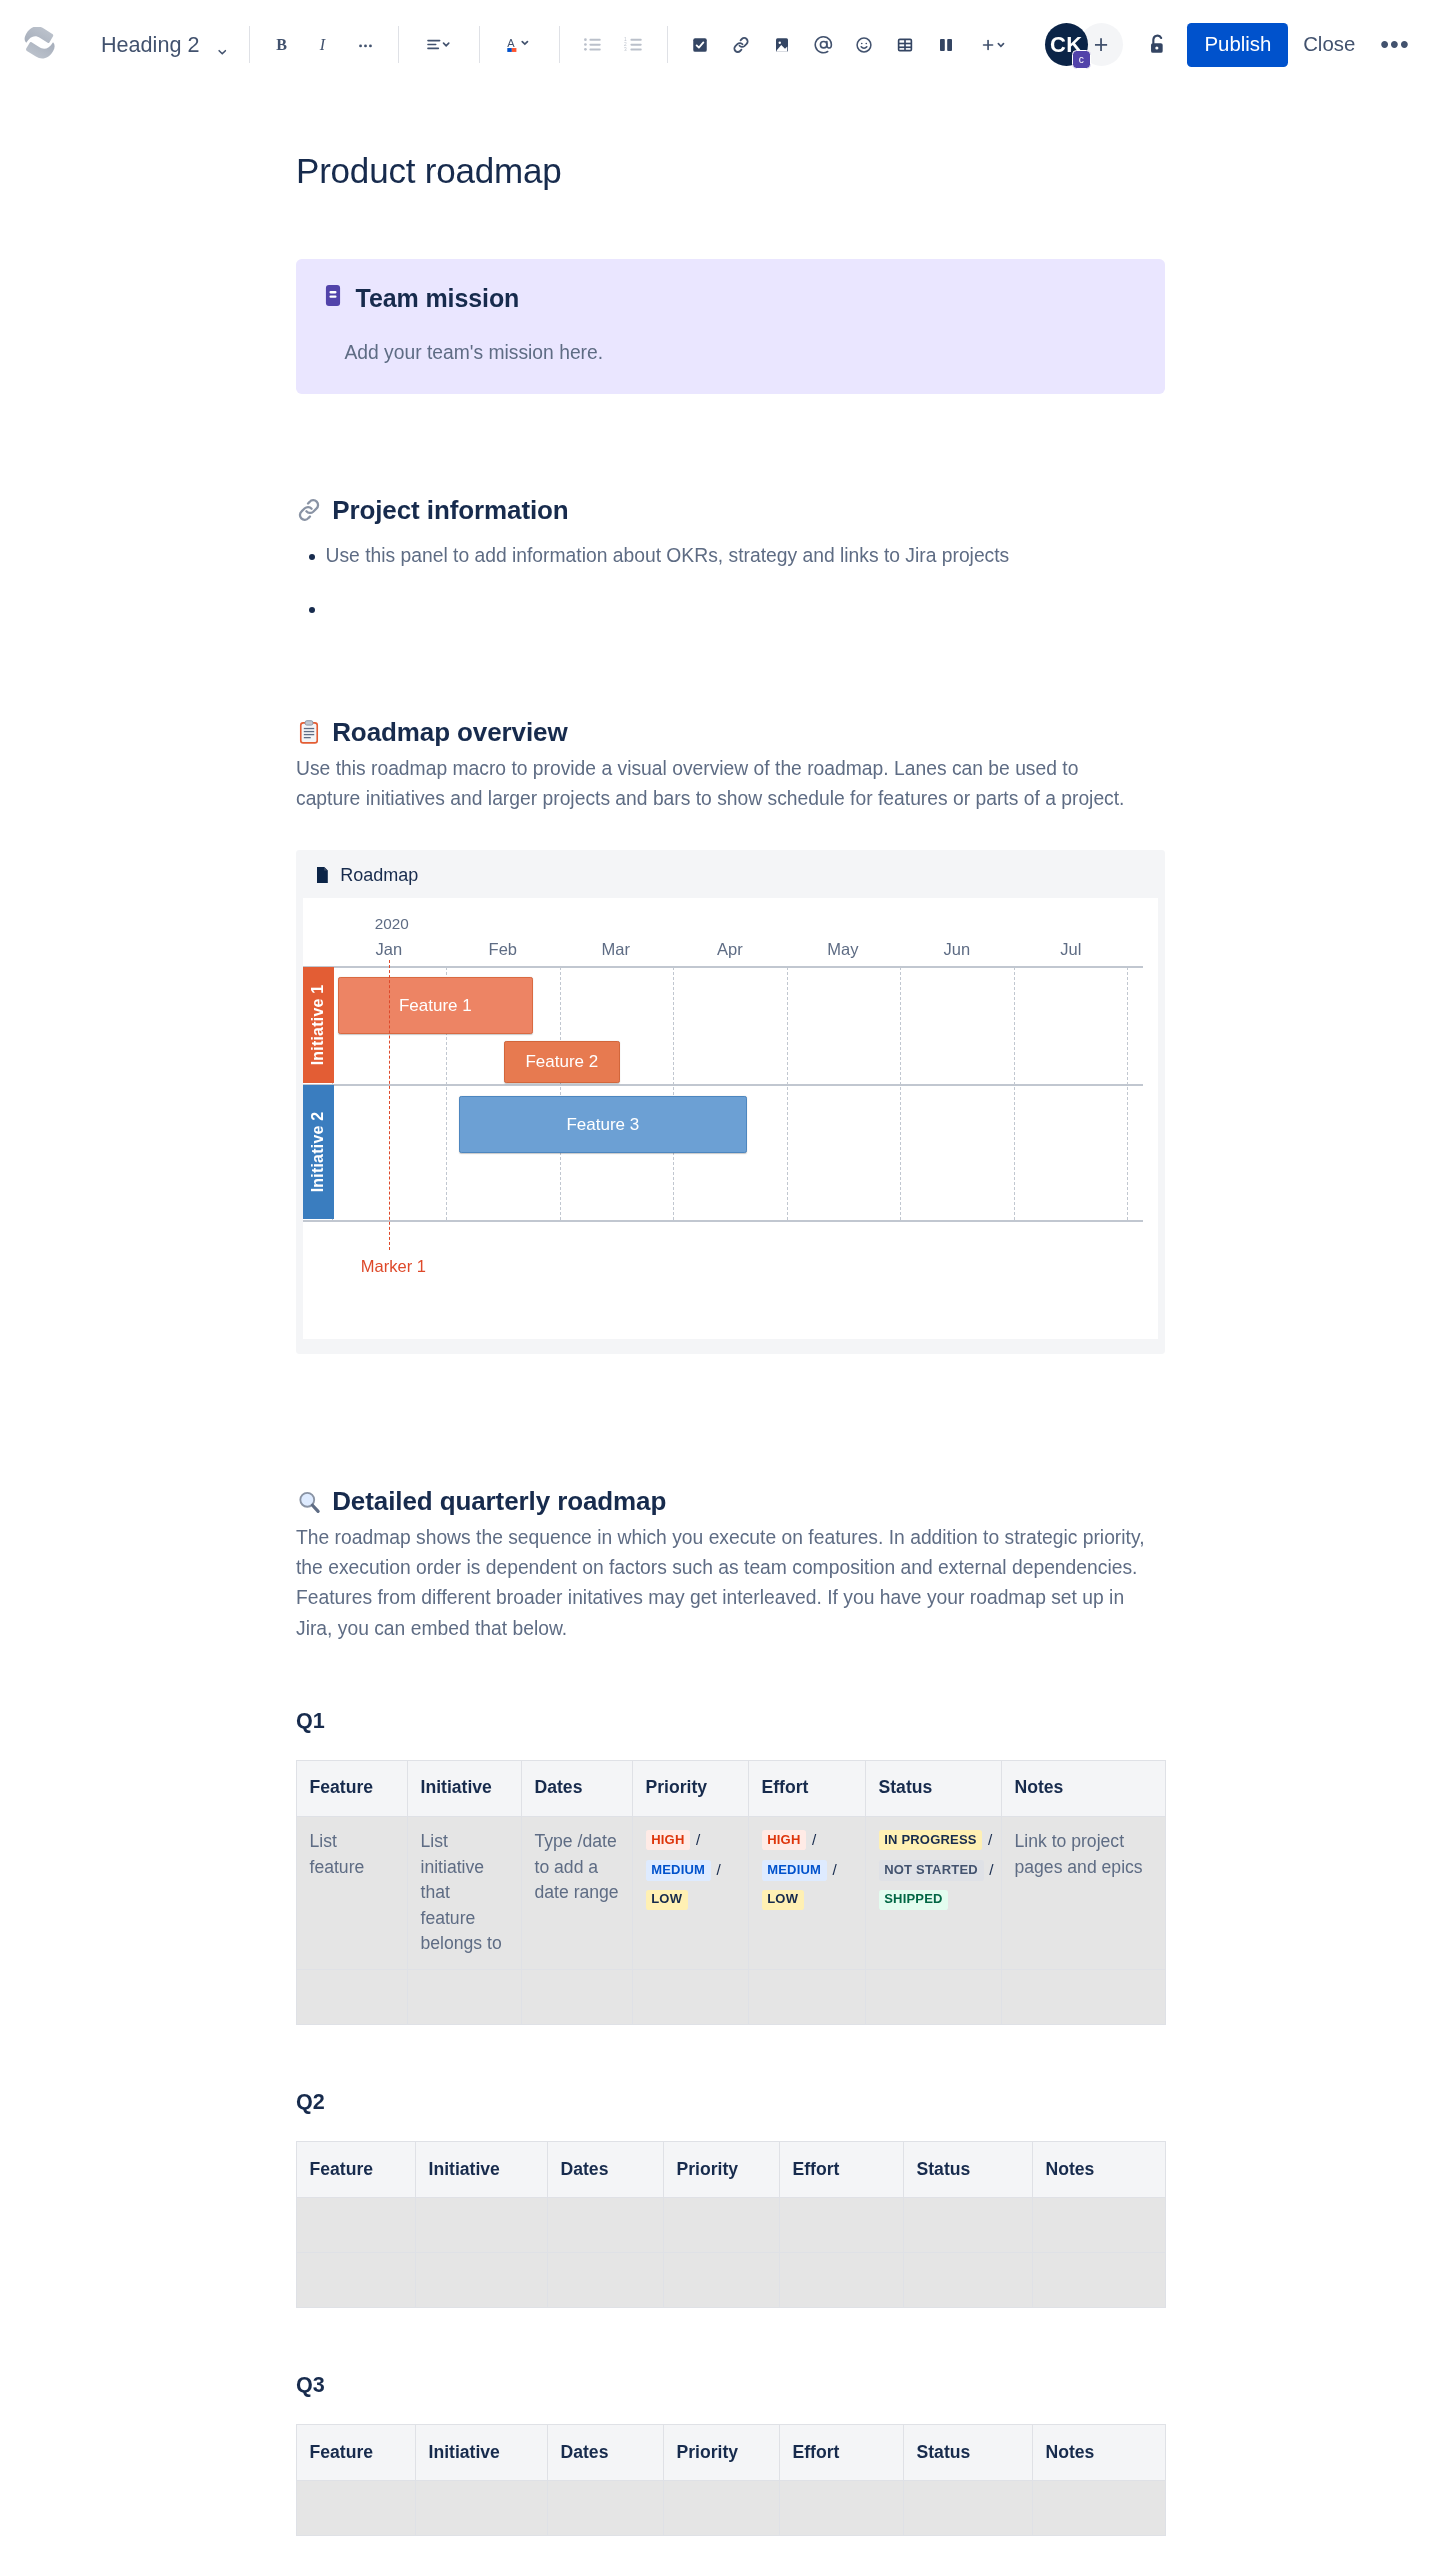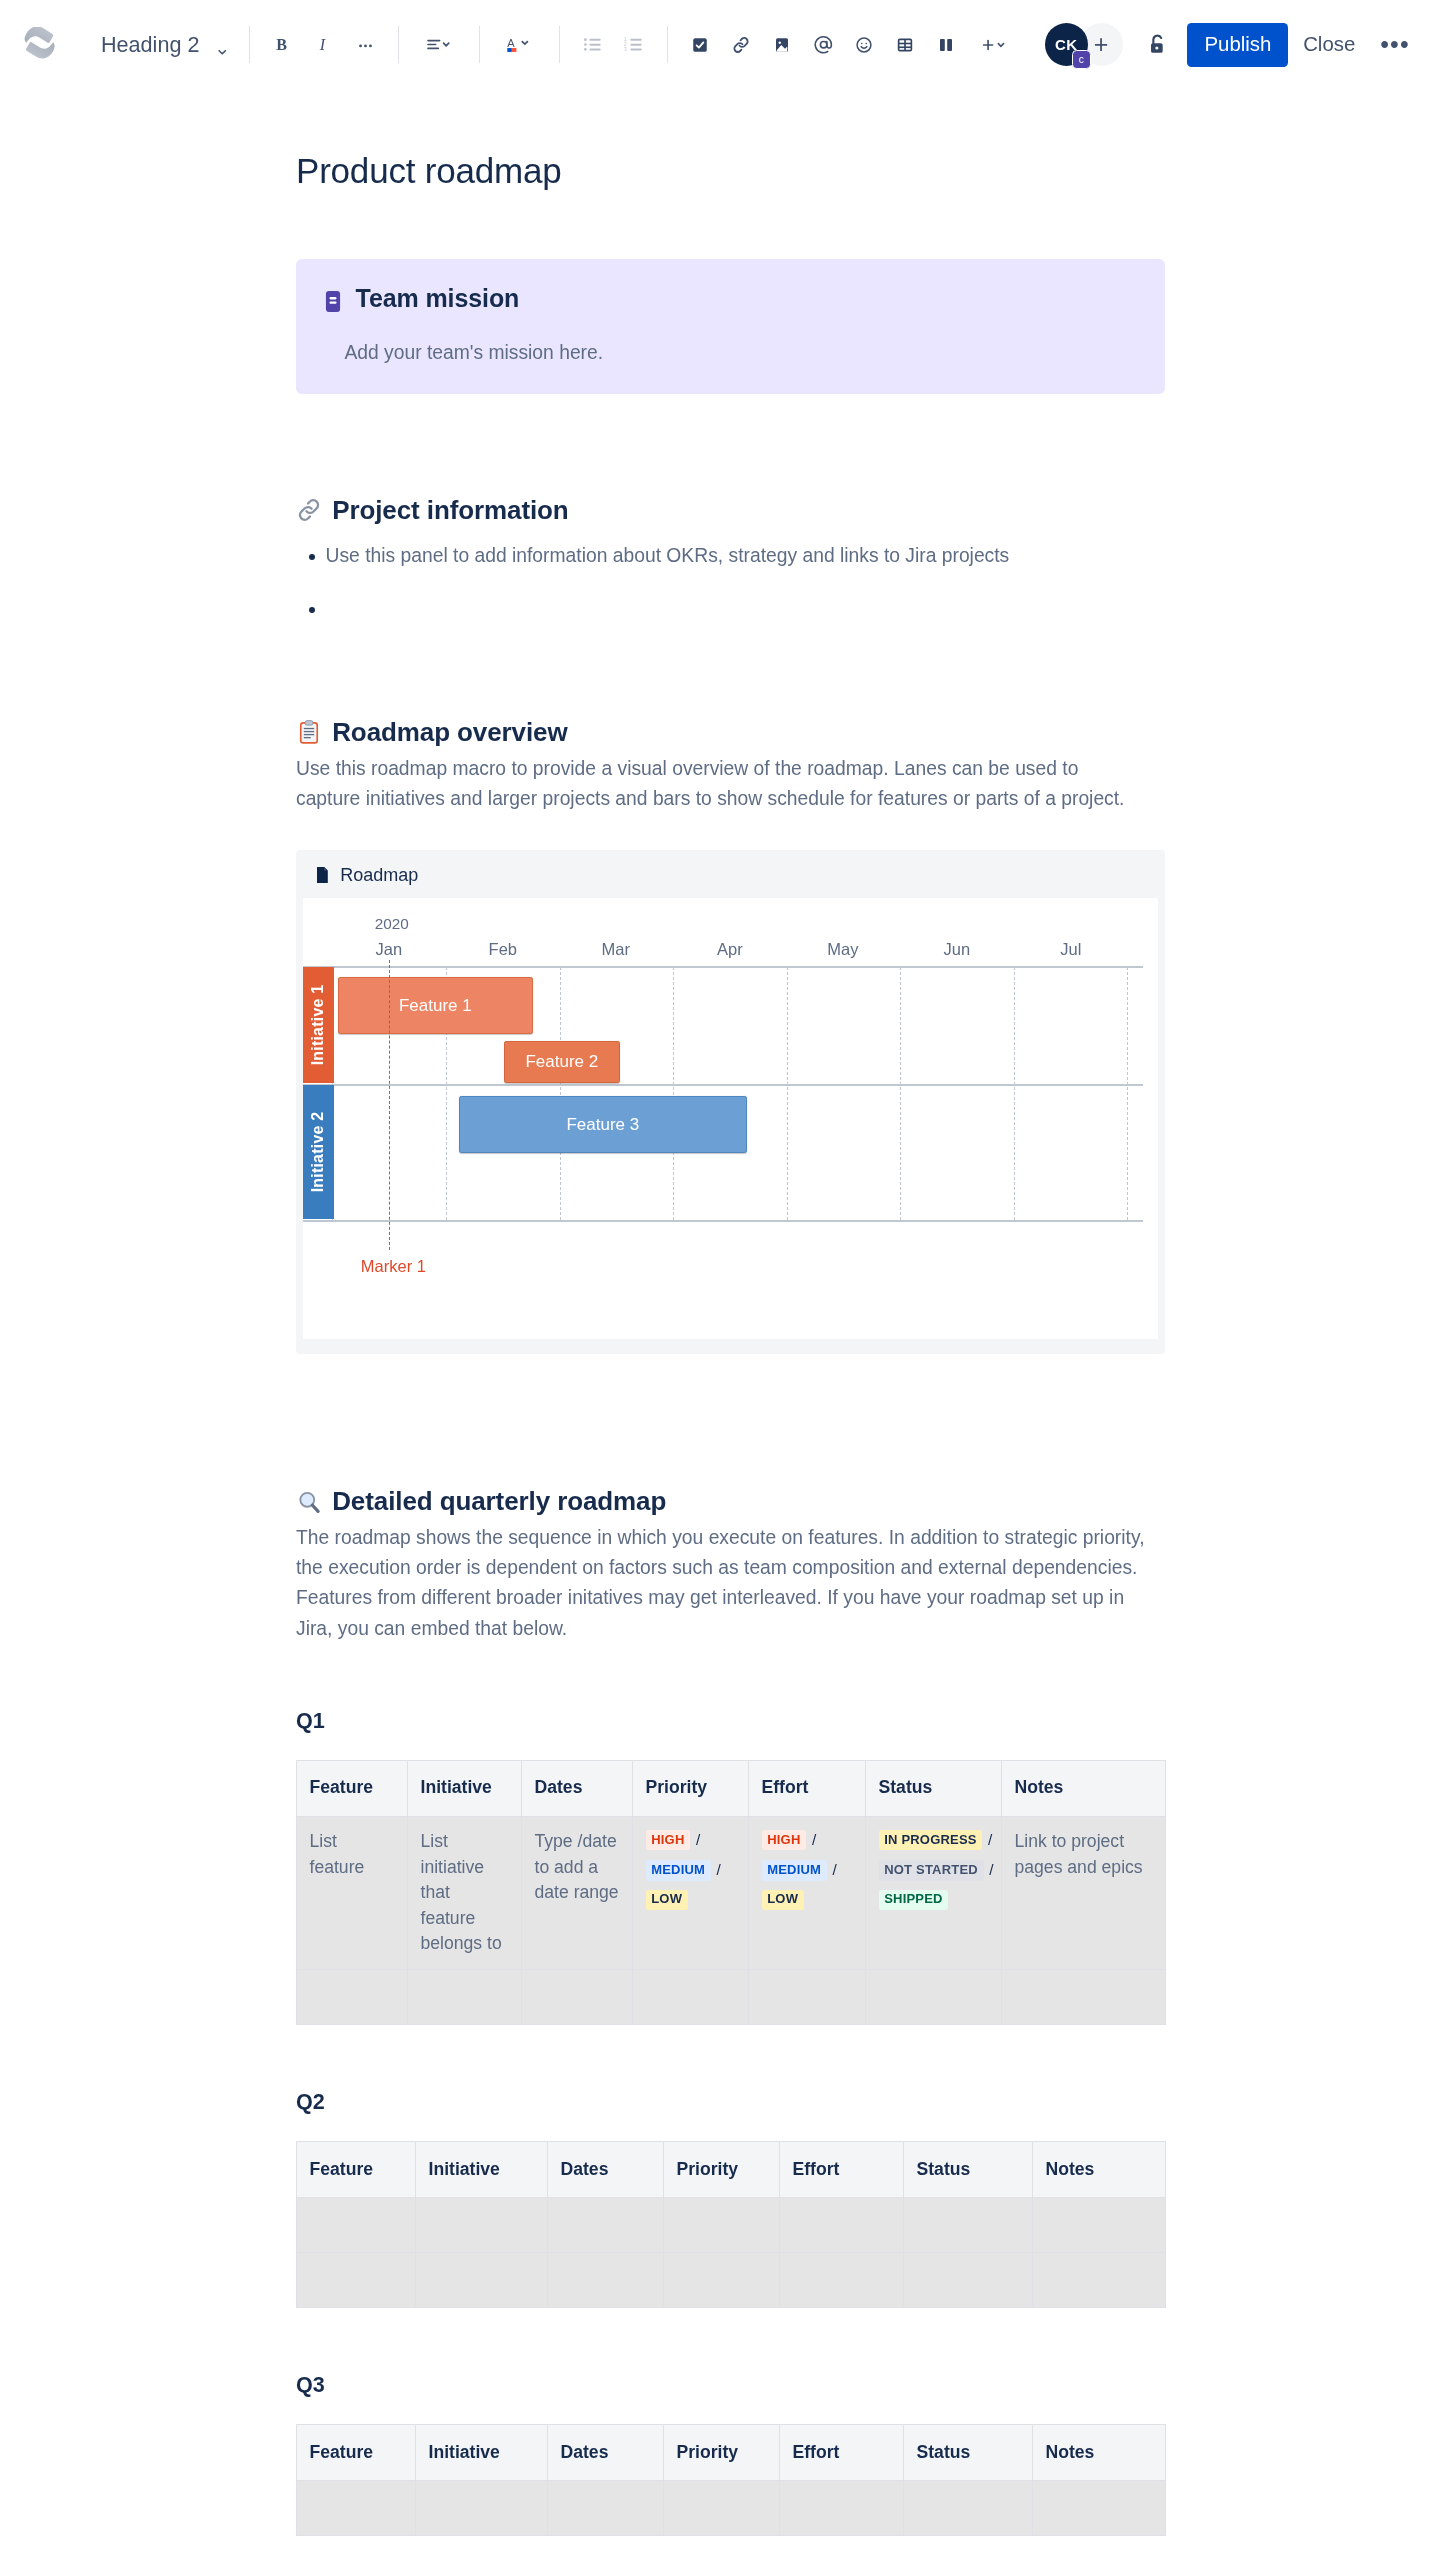--- a/index.html
+++ b/index.html
@@ -43,21 +43,21 @@
   .tb-btn.dim { opacity: .36; }
   .tb-btn svg { display:block; }
 
   .tb-spacer { flex: 1 1 auto; }
 
   .avatar-group { display:flex; align-items:center; position: relative; margin-right: 14.8px; }
   .avatar {
     width: 43px; height: 43px; border-radius: 50%;
     background: #0B2447; color: #fff;
     display:flex; align-items:center; justify-content:center;
-    font-size: 15px; font-weight: 600; letter-spacing: 0.3px;
+    font-size: 22px; font-weight: 600; letter-spacing: 0.3px;
     position: relative; z-index: 2;
   }
   .avatar-badge {
     position:absolute; left: 27px; top: 27px; z-index: 3;
     width: 19.3px; height: 19.3px; border-radius: 4.5px;
     background: #5243AA; color: #fff; font-size: 10.2px;
     display:flex; align-items:center; justify-content:center;
     border: 1.7px solid #fff;
   }
   .avatar-add {
@@ -89,21 +89,21 @@
     font-size: 35px; font-weight: 500; color: #172B4D;
     letter-spacing: -0.2px; margin: 47px 0 0 0; line-height: 1.2;
   }
 
   
   .panel {
     background: #EAE6FF; border-radius: 5.7px;
     margin-top: 67px; padding: 25px 28px 29.5px 28px;
     width: 869px; position: relative;
   }
-  .panel-head { display: flex; align-items: flex-end; gap: 13.6px; }
+  .panel-head { display: flex; align-items: flex-start; gap: 13.6px; }
   .panel-icon { width: 18px; height: 23px; flex:0 0 auto; }
   .panel-title { font-size: 25px; font-weight: 600; color: #172B4D; letter-spacing:-0.1px; }
   .panel-body { font-size: 19.3px; color: #5E6C84; margin: 29.5px 0 0 20.4px; }
 
   h2.section {
     font-size: 26px; font-weight: 600; color: #172B4D;
     margin: 0; display: flex; align-items: center; gap: 10.2px; letter-spacing: -0.1px;
   }
   .sec-emoji { width: 26px; height: 26px; flex: 0 0 auto; display:block; }
 

